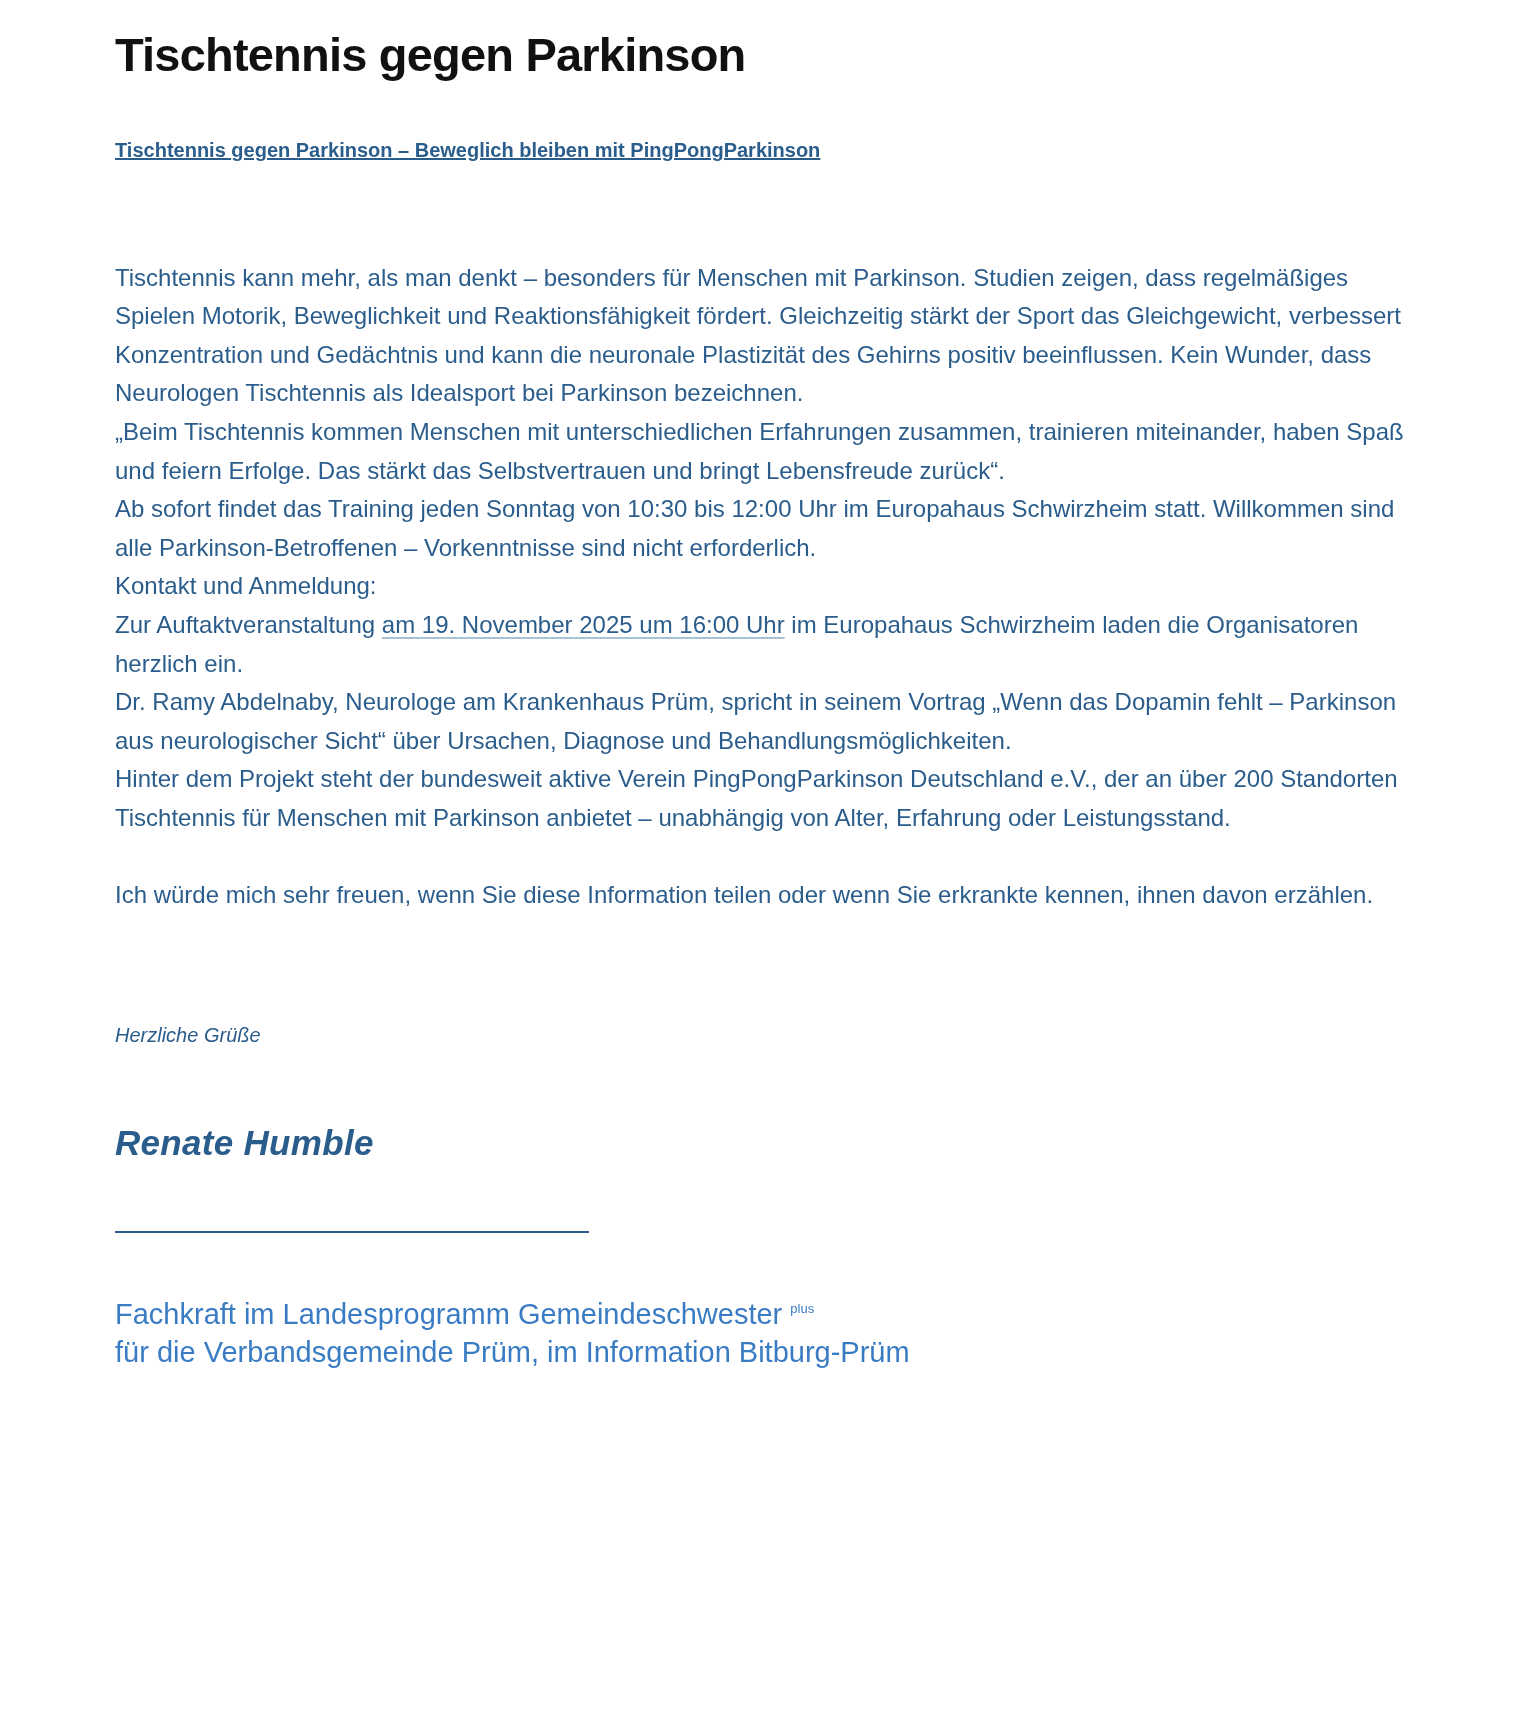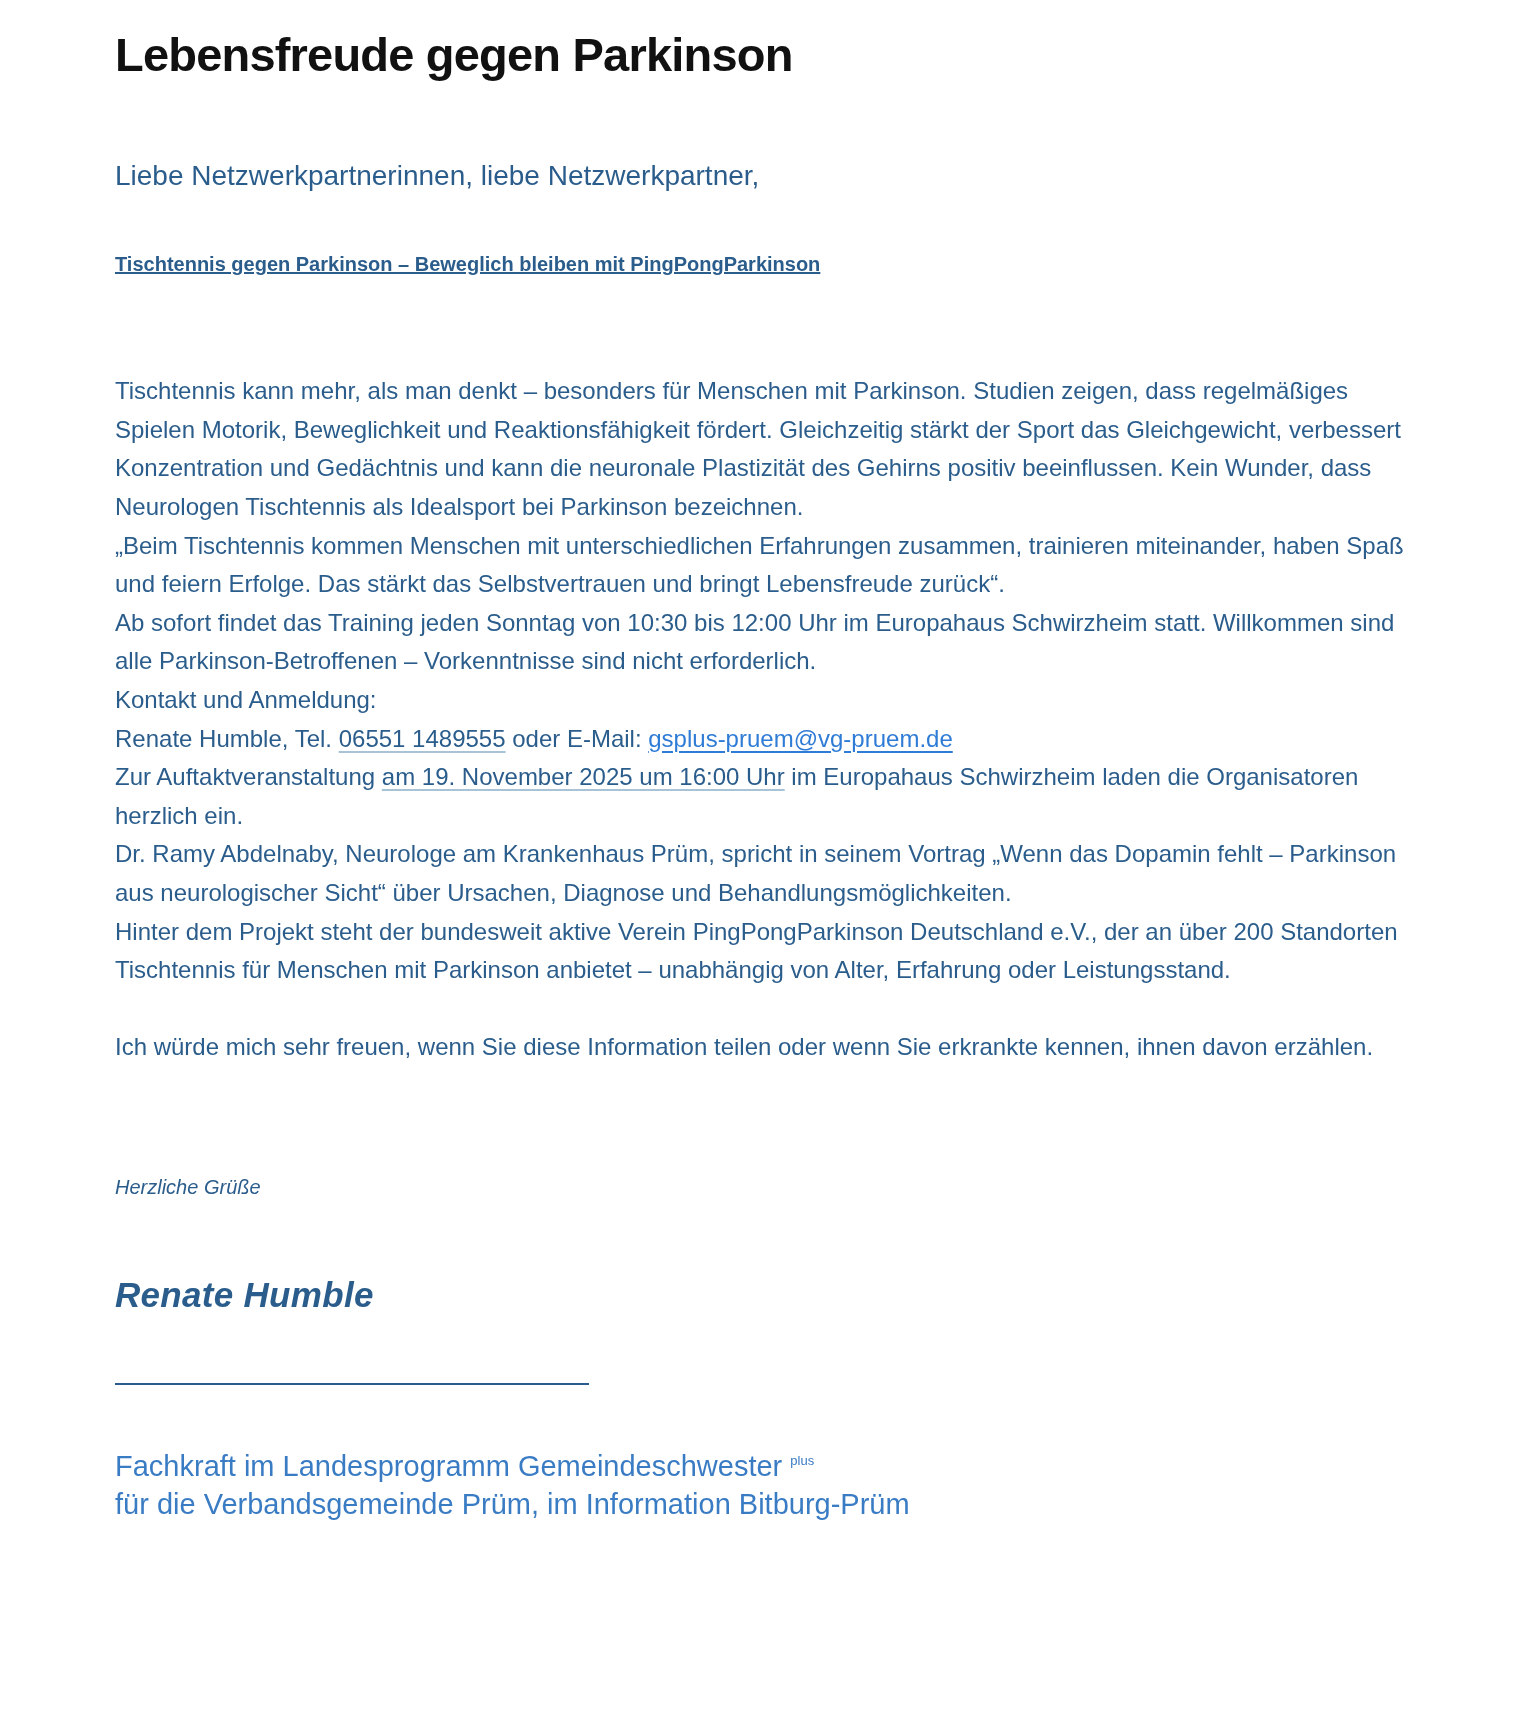--- a/index.html
+++ b/index.html
@@ -105,32 +105,30 @@
     font-size: 13px;
     vertical-align: super;
     line-height: 0;
   }
 </style>
 </head>
 <body>
 
 <div class="page">
 
-  <h1 class="title">Lebensfreude gegen Parkinson</h1>
+  <h1 class="title">Tischtennis gegen Parkinson</h1>
 
-  <p class="greeting">Liebe Netzwerkpartnerinnen, liebe Netzwerkpartner,</p>
 
   <p class="subject">Tischtennis gegen Parkinson – Beweglich bleiben mit PingPongParkinson</p>
 
   <div class="email-body">
       <p><span>Tischtennis kann mehr, als man denkt – besonders für Menschen mit Parkinson. Studien zeigen, dass regelmäßiges Spielen Motorik, Beweglichkeit und Reaktionsfähigkeit fördert. Gleichzeitig stärkt der Sport das Gleichgewicht, verbessert Konzentration und Gedächtnis und kann die neuronale Plastizität des Gehirns positiv beeinflussen. Kein Wunder, dass Neurologen Tischtennis als Idealsport bei Parkinson bezeichnen.</span></p>
       <p><span>„Beim Tischtennis kommen Menschen mit unterschiedlichen Erfahrungen zusammen, trainieren miteinander, haben Spaß und feiern Erfolge. Das stärkt das Selbstvertrauen und bringt Lebensfreude zurück“.</span></p>
       <p><span>Ab sofort findet das Training jeden Sonntag von 10:30 bis 12:00 Uhr im Europahaus Schwirzheim statt. Willkommen sind alle Parkinson-Betroffenen – Vorkenntnisse sind nicht erforderlich.</span></p>
       <p><span>Kontakt und Anmeldung:</span></p>
-      <p><span>Renate Humble, Tel. </span><span class="seg-detected">06551 1489555</span><span> oder E-Mail: </span><span class="seg-link">gsplus-pruem@vg-pruem.de</span></p>
       <p><span>Zur Auftaktveranstaltung </span><span class="seg-detected">am 19. November 2025 um 16:00 Uhr</span><span> im Europahaus Schwirzheim laden die Organisatoren herzlich ein.</span></p>
       <p><span>Dr. Ramy Abdelnaby, Neurologe am Krankenhaus Prüm, spricht in seinem Vortrag „Wenn das Dopamin fehlt – Parkinson aus neurologischer Sicht“ über Ursachen, Diagnose und Behandlungsmöglichkeiten.</span></p>
       <p><span>Hinter dem Projekt steht der bundesweit aktive Verein PingPongParkinson Deutschland e.V., der an über 200 Standorten Tischtennis für Menschen mit Parkinson anbietet – unabhängig von Alter, Erfahrung oder Leistungsstand.</span></p>
       <div class="spacer-line"></div>
       <p><span>Ich würde mich sehr freuen, wenn Sie diese Information teilen oder wenn Sie erkrankte kennen, ihnen davon erzählen.</span></p>
     </div>
 
   <p class="closing">Herzliche Grüße</p>
 
   <p class="sig-name">Renate Humble</p>

